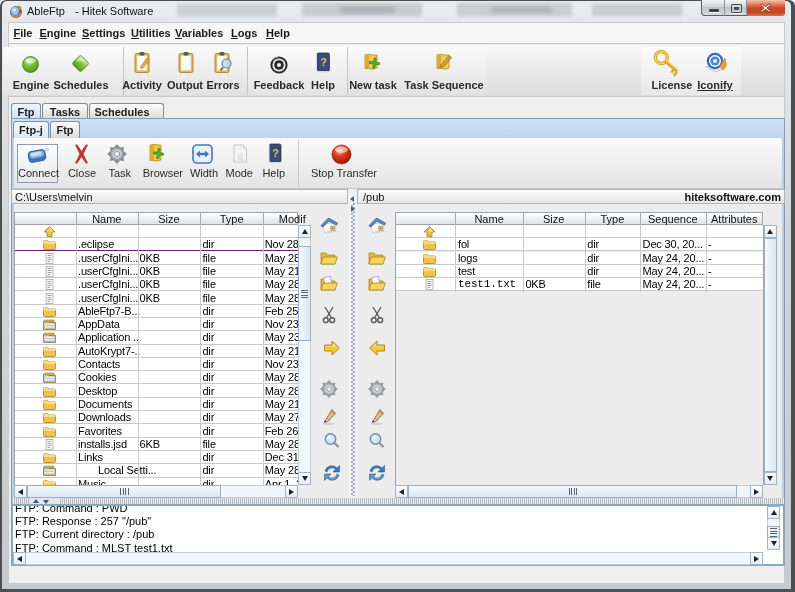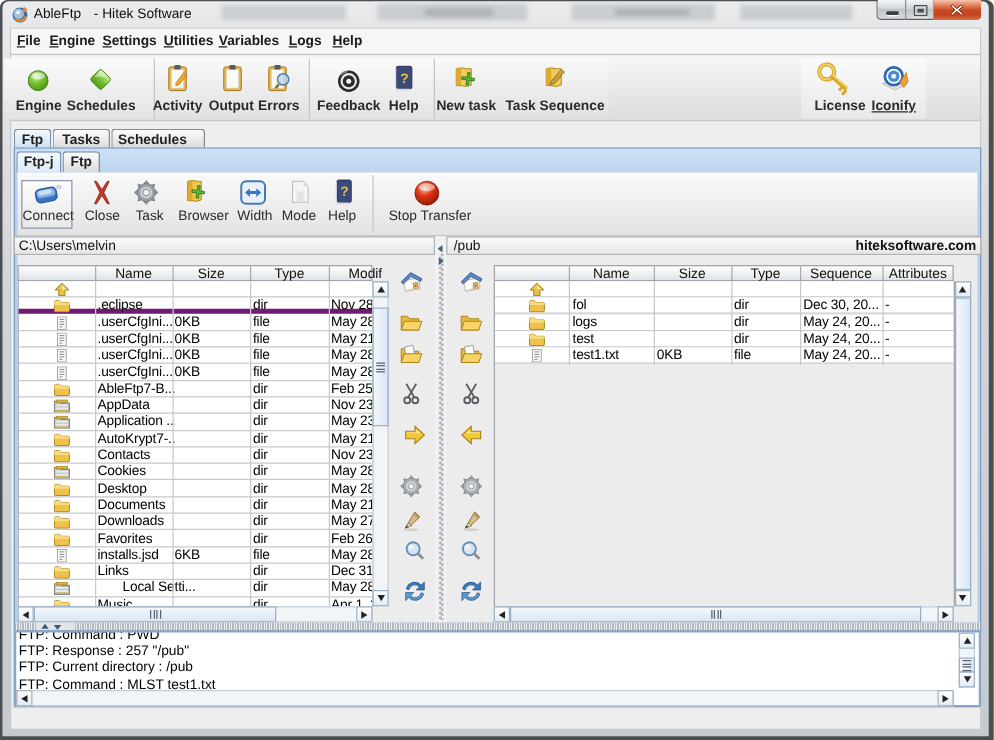--- a/index.html
+++ b/index.html
@@ -385,21 +385,21 @@
       <div class="hdrcell" style="left:191.4px;width:62.400000000000006px;top:23.5px;">Type</div>
       <div class="abs" style="left:191.4px;top:24px;width:1px;height:11px;background:#a8acb0;"></div>
       <div class="hdrcell" style="left:253.8px;width:59px;top:23.5px;">Modif</div>
       <div class="abs" style="left:253.8px;top:24px;width:1px;height:11px;background:#a8acb0;"></div>
       <div class="abs" style="left:5px;top:36px;width:284px;height:260px;overflow:hidden;background:#fff;">
       <div class="row" style="left:0;top:0.0px;width:284px;border-bottom:1px solid #c6cacd;">
       <svg class="abs" style="left:29px;top:1px;" width="13" height="11">
               <use href="#i-up"></use>
             </svg>
       </div>
-      <div class="row" style="left:0;top:13.3px;width:284px;border-bottom:4px solid #701a75;">
+      <div class="row" style="left:0;top:13.3px;width:284px;border-bottom:1px solid #701a75;">
       <svg class="abs" style="left:29px;top:1px;" width="13" height="11">
               <use href="#i-folder"></use>
             </svg>
       <div class="cell" style="left:64px;width:62px;">.eclipse</div>
       <div class="cell" style="left:188.4px;width:60px;">dir</div>
       <div class="cell" style="left:250.8px;width:35px;">Nov 28,</div>
       </div>
       <div class="row" style="left:0;top:26.6px;width:284px;border-bottom:1px solid #c6cacd;">
       <svg class="abs" style="left:29px;top:1px;" width="13" height="11">
               <use href="#i-file"></use>
@@ -678,21 +678,21 @@
             </svg>
       <div class="cell" style="left:63px;width:64px;">test</div>
       <div class="cell" style="left:192.3px;width:52px;">dir</div>
       <div class="cell" style="left:247.6px;width:64px;">May 24, 20...</div>
       <div class="cell" style="left:313.1px;width:55px;">-</div>
       </div>
       <div class="row" style="left:0;top:53.2px;width:368px;background:#fff;border-bottom:1px solid #c6cacd;">
       <svg class="abs" style="left:28px;top:1px;" width="13" height="11">
               <use href="#i-file"></use>
             </svg>
-      <div class="cell" style="left:63px;width:64px;">test1.txt</div>
+      <div class="cell" style="left:63px;width:64px;font-family:Liberation Mono, monospace;">test1.txt</div>
       <div class="cell" style="left:130.4px;width:60px;">0KB</div>
       <div class="cell" style="left:192.3px;width:52px;">file</div>
       <div class="cell" style="left:247.6px;width:64px;">May 24, 20...</div>
       <div class="cell" style="left:313.1px;width:55px;">-</div>
       </div>
       </div>
       <div class="abs" style="left:446.4px;top:36px;width:1px;height:66.5px;background:#c6cacd;"></div>
       <div class="abs" style="left:513.8px;top:36px;width:1px;height:66.5px;background:#c6cacd;"></div>
       <div class="abs" style="left:575.7px;top:36px;width:1px;height:66.5px;background:#c6cacd;"></div>
       <div class="abs" style="left:631px;top:36px;width:1px;height:66.5px;background:#c6cacd;"></div>

